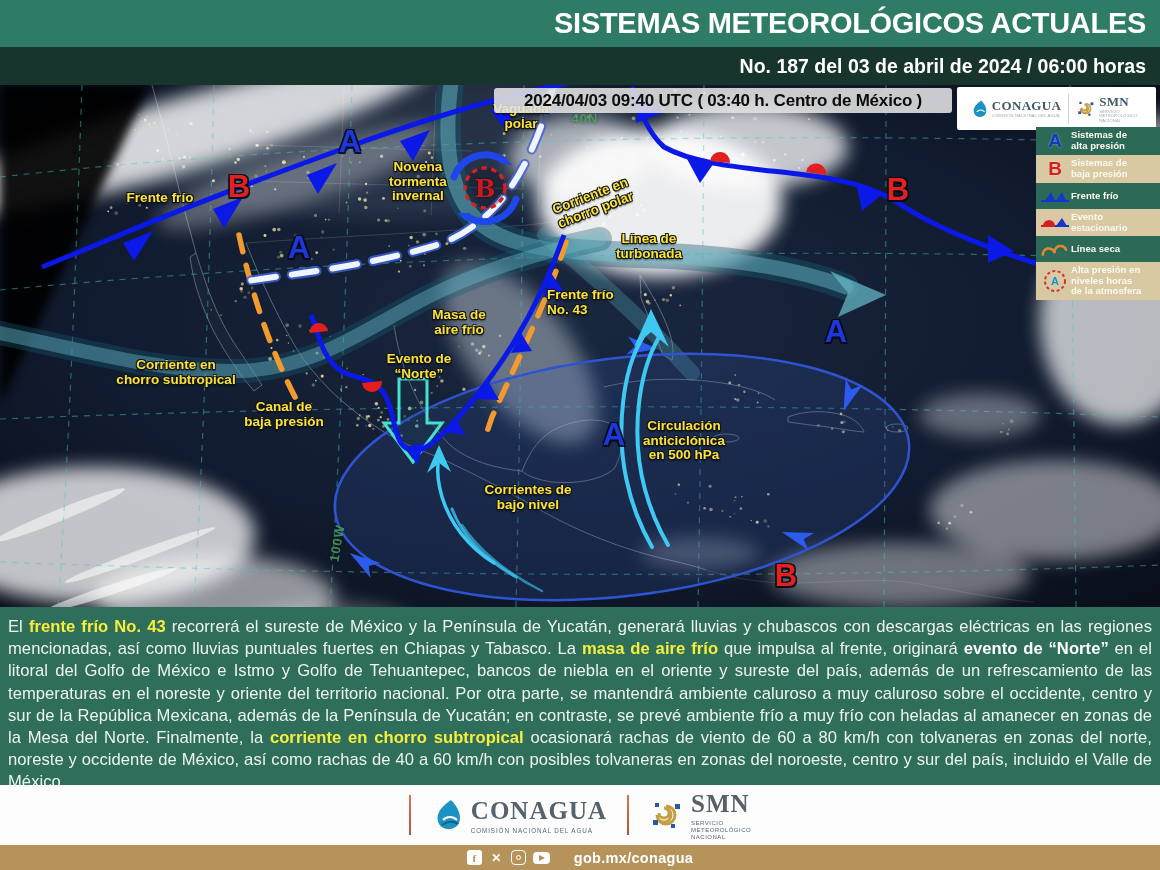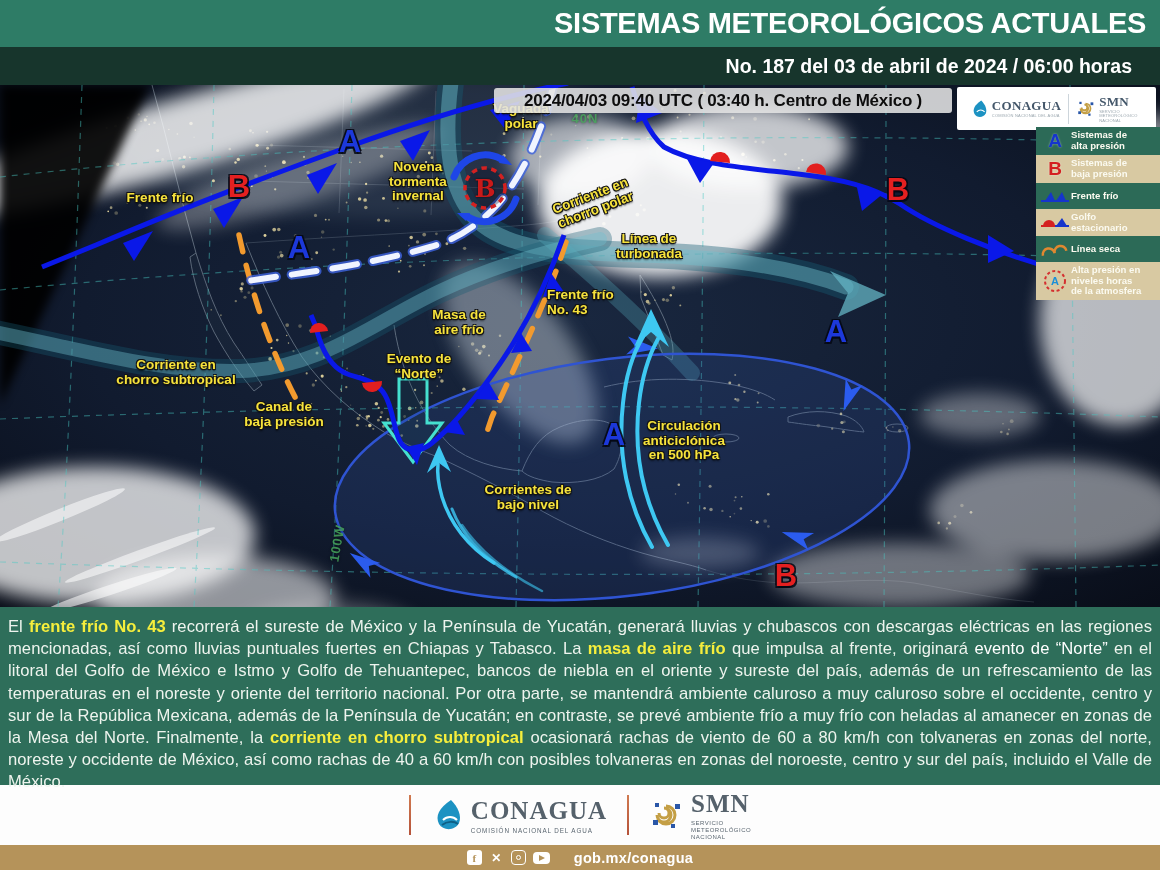--- a/index.html
+++ b/index.html
@@ -8,21 +8,21 @@
     --legend-green:#2C6A57; --legend-tan:#D8C9A2; --front-blue:#0A18E8;
     --low-red:#E21F1F; --high-blue:#1B2FD0; --orange-trough:#F29A2E; --cyan-flow:#3EC8F2;
   }
   *{box-sizing:border-box;margin:0;padding:0}
   body{font-family:"Liberation Sans",sans-serif;background:#fff;width:1160px}
   .page{position:relative;width:1160px;height:870px;overflow:hidden;background:#ec4899}
 
   
   .band1{height:47px;background:var(--header-green);display:flex;align-items:center;justify-content:flex-end;padding-right:14px}
   .band1 .title{color:#fff;font-weight:800;font-size:29px;letter-spacing:-.3px;transform:scaleY(1.04)}
-  .band2{height:38px;background:var(--header-dark);display:flex;align-items:center;justify-content:flex-end;padding-right:28px}
+  .band2{height:38px;background:var(--header-dark);display:flex;align-items:center;justify-content:flex-end;padding-right:14px}
   .band2 div{color:#fff;font-weight:700;font-size:19.5px}
 
   
   .map{position:relative;width:1160px;height:522px;background:#0a0f1d;overflow:hidden}
   .map svg.art{position:absolute;inset:0;z-index:1}
   .overlay{position:absolute;inset:0;z-index:2}
 
   .timestamp{position:absolute;left:494px;top:3px;width:458px;height:25px;background:rgba(228,228,228,.88);
     border-radius:3px;color:#0d0d0d;font-weight:700;font-size:17px;line-height:25px;text-align:center;z-index:3;letter-spacing:-.2px}
 
@@ -53,21 +53,21 @@
   .ltr.high{color:#1c38da}
   .ltr.low{color:#e42020}
   .storm{position:absolute;left:485px;top:103px;transform:translate(-50%,-50%);width:82px;height:82px;z-index:2}
   .storm .bletter{position:absolute;inset:0;display:flex;align-items:center;justify-content:center;
     font-family:"DejaVu Serif",serif;font-weight:700;font-size:25px;color:#c81a1a;text-shadow:0 0 2px rgba(0,0,0,.8)}
 
   
   .summary{height:178px;background:var(--panel-green);padding:9px 8px 0}
   .summary p{font-size:16.6px;line-height:22.2px;color:#eef4ee;text-align:justify;letter-spacing:.05px}
   .summary .hl{color:var(--highlight-yellow);font-weight:700}
-  .summary .b{color:#fff;font-weight:400}
+  .summary .b{color:#fff;font-weight:700}
 
   
   .logosbar{height:60px;background:#fdfdfd;display:flex;align-items:center;justify-content:center;gap:20px}
   .f-div{width:2px;height:40px;background:linear-gradient(#d07a50,#b5533a)}
   .f-item{display:flex;align-items:center;gap:8px}
   .ma-title{font-family:"Liberation Serif",serif;font-weight:700;font-size:25px;color:#9f2241;letter-spacing:.5px}
   .ma-tag{font-size:6.3px;color:#a5854e;letter-spacing:.7px;margin-top:2px}
   .cg-title{font-family:"Liberation Serif",serif;font-weight:700;font-size:25px;color:#55616b;letter-spacing:1px}
   .cg-tag{font-size:6.3px;color:#5a6670;letter-spacing:.9px;margin-top:2px}
   .smn-tag{font-size:6px;color:#5a6670;letter-spacing:.5px;line-height:7px;margin-top:2px}
@@ -694,21 +694,21 @@
         <div class="lg-row t">
     <span class="lg-ic">
             <svg width="30" height="13" viewBox="0 0 30 13">
               <path d="M1,10 H15" stroke="#d42020" stroke-width="2"></path>
               <path d="M15,10 H29" stroke="#1535cc" stroke-width="2"></path>
               <path d="M3,10 a6,6 0 0 1 12,0 z" fill="#d42020"></path>
               <polygon points="16,10 22,2 27,10" fill="#1535cc"></polygon>
             </svg>
           </span>
     <span class="lg-tx">
-            <div>Golfo</div>
+            <div>Evento</div>
             <div>estacionario</div>
           </span>
   </div>
         <div class="lg-row g">
     <span class="lg-ic">
             <svg width="30" height="15" viewBox="0 0 30 15">
               <g transform="rotate(-12 15 8)">
                 <path d="M2,11 a6,6 0 0 1 12,0 M14,11 a6,6 0 0 1 12,0" stroke="#e08830" stroke-width="2.5" fill="none"></path>
               </g>
             </svg>

